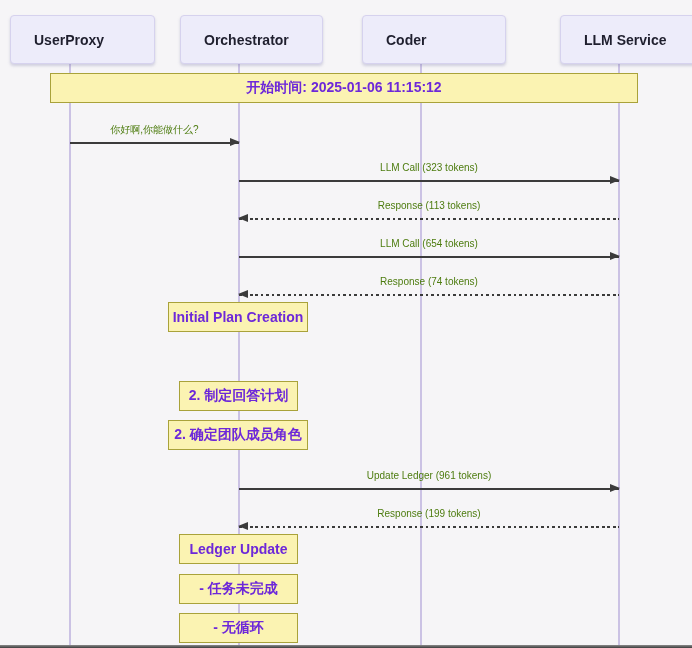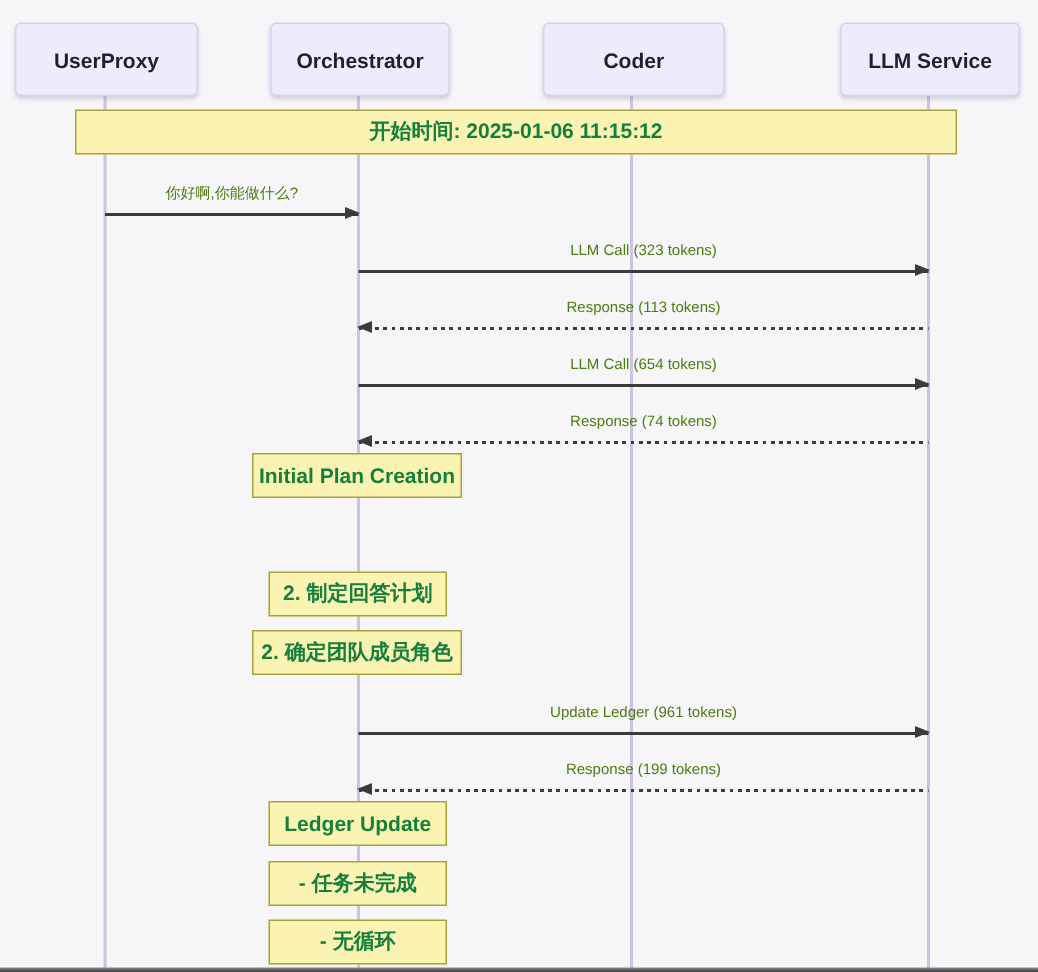--- a/index.html
+++ b/index.html
@@ -5,28 +5,28 @@
   html,body{margin:0;padding:0;}
   body{width:692px;height:648px;overflow:hidden;background:#f6f5f7;
        font-family:"Liberation Sans","DejaVu Sans",sans-serif;}
   .stage{position:relative;width:692px;height:648px;background:#f6f5f7;overflow:hidden;}
 
   .lifeline{position:absolute;top:61px;bottom:0;width:2px;
             background:#cbc2e4;z-index:1;}
 
   .actor{position:absolute;top:15px;height:47px;background:#edecfa;
          border:1px solid #d6d2ee;border-radius:4px;z-index:3;
-         display:flex;align-items:center;justify-content:center;
+         display:flex;align-items:center;justify-content:flex-start;
          box-shadow:0 2px 3px rgba(110,110,160,0.28);
-         font-size:14px;font-weight:600;color:#1f1f2e;}
+         font-size:14px;font-weight:600;color:#1f1f2e;padding-left:23px;}
 
   .note{position:absolute;height:28px;background:#fbf3b2;
         border:1px solid #a9a23a;z-index:2;
         display:flex;align-items:center;justify-content:center;
-        font-size:14px;font-weight:600;color:#15803d;white-space:nowrap;}
+        font-size:14px;font-weight:600;color:#6d28d9;white-space:nowrap;}
 
   .message{position:absolute;height:26px;z-index:2;}
   .msg-label{position:absolute;left:50%;transform:translateX(-50%);top:0;
              font-size:10px;font-weight:500;color:#4d7c0f;white-space:nowrap;
              line-height:16px;}
   .msg-line{position:absolute;left:0;right:0;top:20px;height:1.5px;background:#3b3b3b;}
   .msg-line.dashed{background:repeating-linear-gradient(to right,
                    #3b3b3b 0,#3b3b3b 2.5px,transparent 2.5px,transparent 5.5px);}
   .head{position:absolute;top:16px;width:0;height:0;
         border-top:4.5px solid transparent;border-bottom:4.5px solid transparent;}

